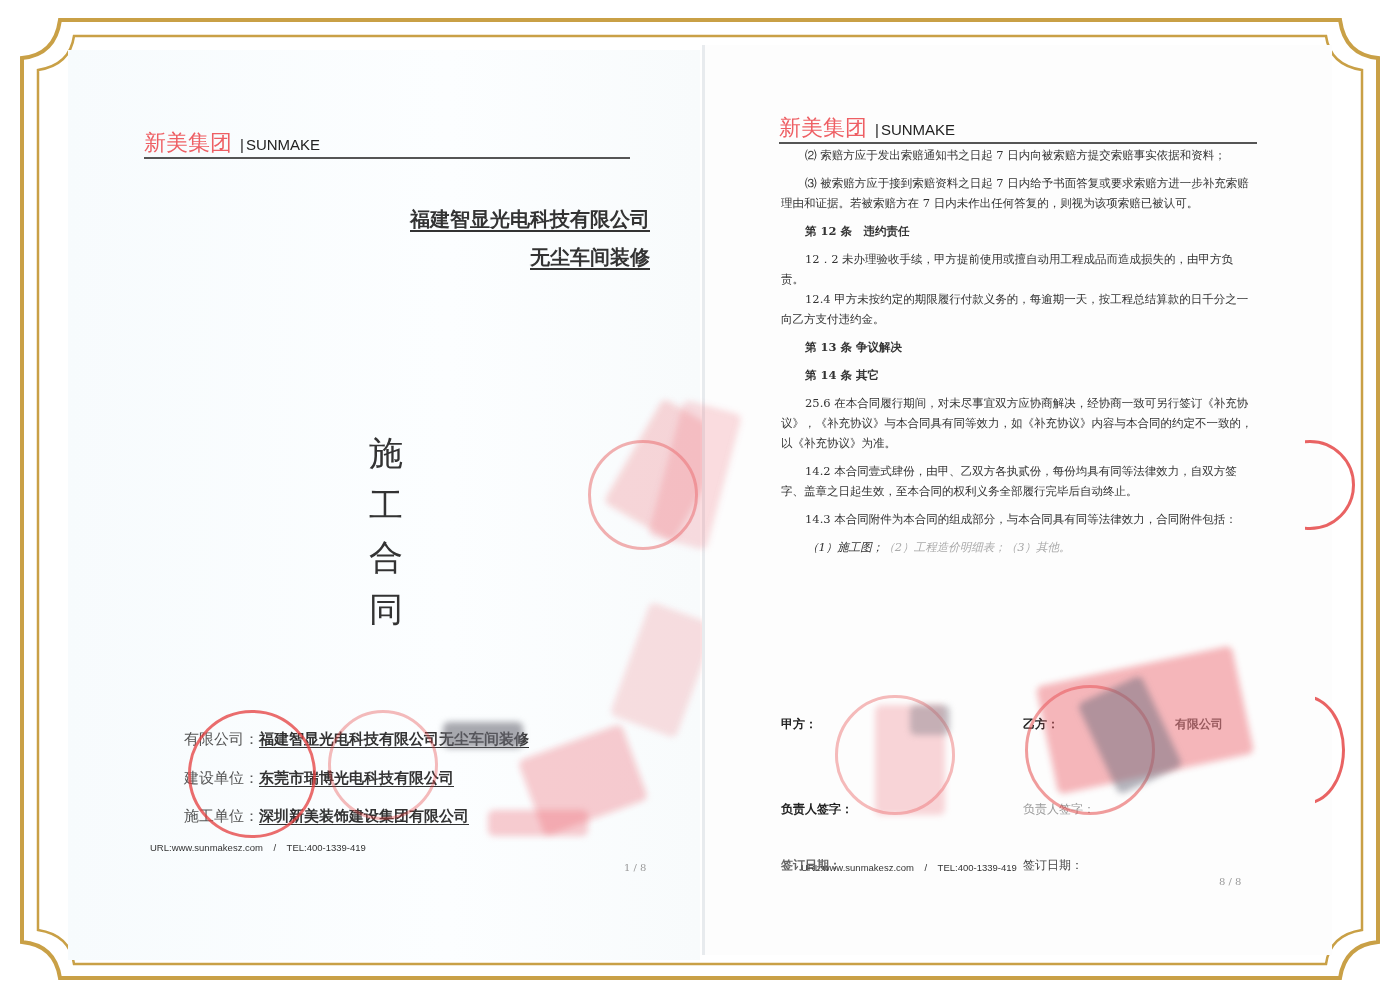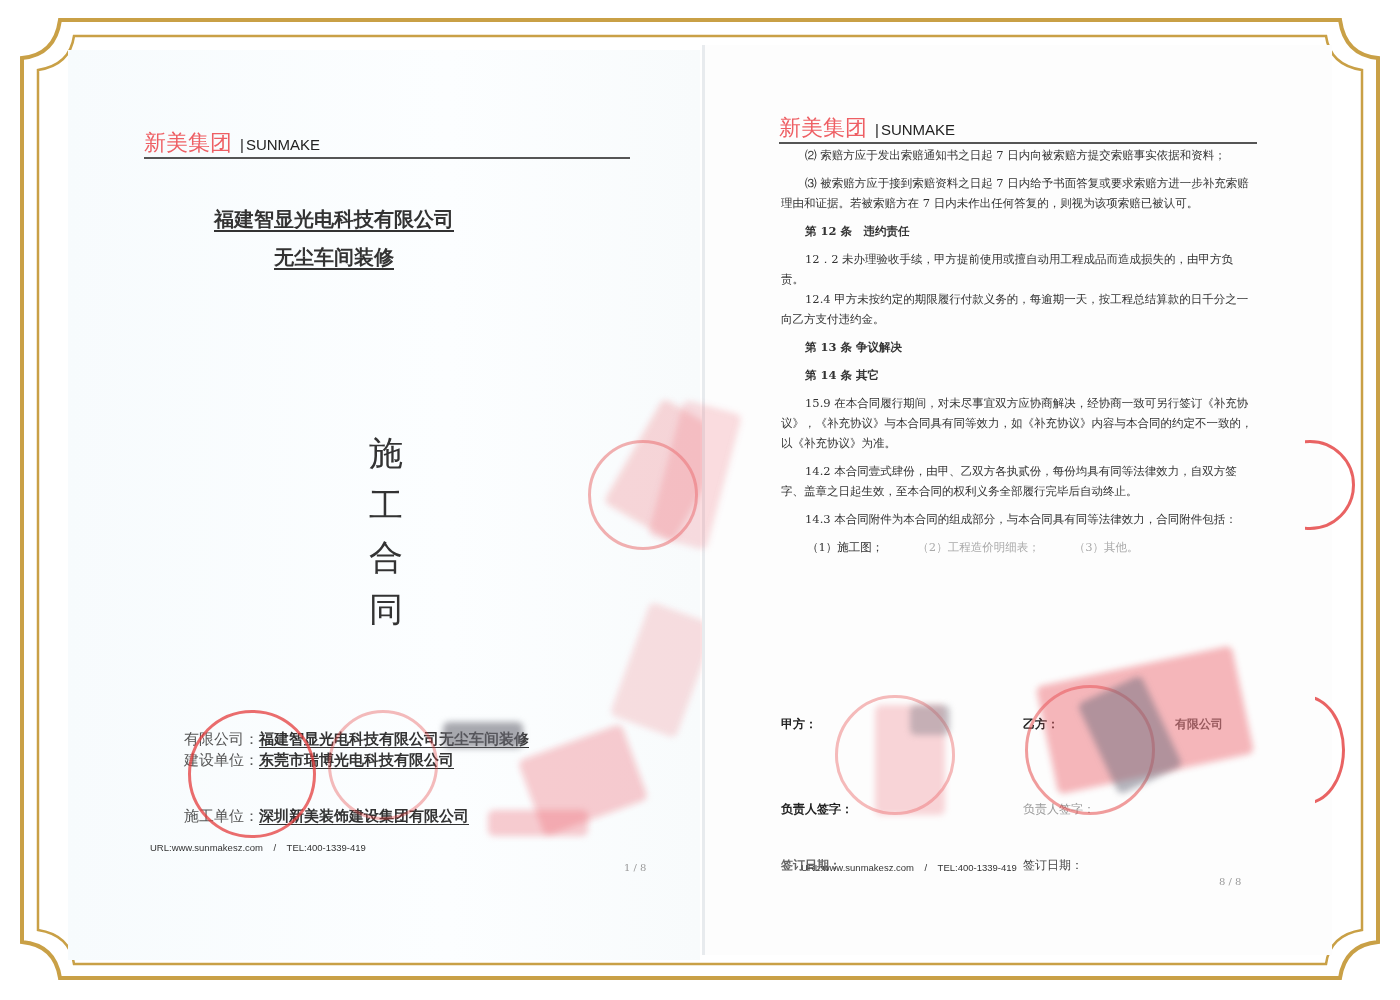--- a/index.html
+++ b/index.html
@@ -12,38 +12,38 @@
   
   .page { position: absolute; background: #fbfdfe; }
   .page-left { left: 68px; top: 50px; width: 632px; height: 910px; background: linear-gradient(90deg, #f7fbfd 0%, #fcfeff 60%, #f8fbfc 100%); }
   .page-right { left: 702px; top: 45px; width: 630px; height: 910px; background: #fdfdfd; border-left: 3px solid #e8ebee; }
 
   .brand { position: absolute; display: flex; align-items: baseline; gap: 8px; }
   .brand-cn { font-family: "DejaVu Sans", "Liberation Sans", sans-serif; color: #ee5f64; font-size: 22px; letter-spacing: 0px; }
   .brand-en { font-family: "Liberation Sans", "DejaVu Sans", sans-serif; color: #222; font-size: 15px; }
   .brand-rule { position: absolute; height: 2px; background: #555; }
 
-  .title-line { position: absolute; left: 0; width: 100%; text-align: center; font-weight: bold; font-size: 20px; color: #333; }
+  .title-line { position: absolute; left: 0; width: 100%; text-align: right; font-weight: bold; font-size: 20px; color: #333; }
   .title-line span { text-decoration: underline; text-underline-offset: 4px; }
 
   .vertical-title { position: absolute; left: 296px; top: 385px; width: 44px; display: flex; flex-direction: column; align-items: center; gap: 16px; }
   .vertical-title span { font-size: 34px; color: #333; line-height: 36px; }
 
   .info-row { position: absolute; left: 116px; font-size: 15px; color: #333; display: flex; }
   .info-row .lbl { color: #555; }
   .info-row .val { text-decoration: underline; text-underline-offset: 3px; font-weight: bold; color: #333; }
 
   .footer-url { position: absolute; font-family: "Liberation Sans", "DejaVu Sans", sans-serif; font-size: 9.5px; color: #333; }
   .pagenum { position: absolute; font-size: 10px; color: #999; }
 
   .body-text { position: absolute; left: 76px; width: 472px; font-size: 11.5px; line-height: 20px; color: #333; }
   .para { text-indent: 24px; margin-bottom: 8px; }
   .para.tight { margin-bottom: 0; }
   .heading { font-weight: bold; text-indent: 24px; margin-bottom: 8px; }
-  .annex { display: flex; gap: 34px; padding-left: 26px; margin-top: 8px; }
+  .annex { display: flex; padding-left: 26px; margin-top: 8px; font-style: italic; }
   .annex span.faded { color: #aaa; }
 
   .sign-label { position: absolute; font-size: 12px; color: #222; font-weight: bold; }
   .sign-label.faded { color: #999; font-weight: normal; }
 
   
   .stamp { position: absolute; border-radius: 50%; border: 3px solid rgba(228,60,60,0.75); }
   .smudge { position: absolute; border-radius: 6px; filter: blur(3px); }
 </style>
 </head>
@@ -73,21 +73,21 @@
     <span>施</span>
     <span>工</span>
     <span>合</span>
     <span>同</span>
   </div>
 
   <div class="info-row" style="top:680px;">
     <span class="lbl">有限公司：</span>
     <span class="val">福建智显光电科技有限公司无尘车间装修</span>
   </div>
-  <div class="info-row" style="top:701px;">
+  <div class="info-row" style="top:719px;">
     <span class="lbl">建设单位：</span>
     <span class="val">东莞市瑞博光电科技有限公司</span>
   </div>
   <div class="info-row" style="top:757px;">
     <span class="lbl">施工单位：</span>
     <span class="val">深圳新美装饰建设集团有限公司</span>
   </div>
 
   <div class="footer-url" style="left:82px; top:792px;">
     <span>URL:www.sunmakesz.com</span>
@@ -115,21 +115,21 @@
   <div class="brand-rule" style="left:74px; top:97px; width:478px;"></div>
 
   <div class="body-text" style="top:100px;">
     <p class="para">⑵ 索赔方应于发出索赔通知书之日起 7 日内向被索赔方提交索赔事实依据和资料；</p>
     <p class="para">⑶ 被索赔方应于接到索赔资料之日起 7 日内给予书面答复或要求索赔方进一步补充索赔理由和证据。若被索赔方在 7 日内未作出任何答复的，则视为该项索赔已被认可。</p>
     <p class="heading">第 12 条　违约责任</p>
     <p class="para tight">12．2 未办理验收手续，甲方提前使用或擅自动用工程成品而造成损失的，由甲方负责。</p>
     <p class="para">12.4 甲方未按约定的期限履行付款义务的，每逾期一天，按工程总结算款的日千分之一向乙方支付违约金。</p>
     <p class="heading">第 13 条 争议解决</p>
     <p class="heading">第 14 条 其它</p>
-    <p class="para">15.9 在本合同履行期间，对未尽事宜双方应协商解决，经协商一致可另行签订《补充协议》，《补充协议》与本合同具有同等效力，如《补充协议》内容与本合同的约定不一致的，以《补充协议》为准。</p>
+    <p class="para">25.6 在本合同履行期间，对未尽事宜双方应协商解决，经协商一致可另行签订《补充协议》，《补充协议》与本合同具有同等效力，如《补充协议》内容与本合同的约定不一致的，以《补充协议》为准。</p>
     <p class="para">14.2 本合同壹式肆份，由甲、乙双方各执贰份，每份均具有同等法律效力，自双方签字、盖章之日起生效，至本合同的权利义务全部履行完毕后自动终止。</p>
     <p class="para">14.3 本合同附件为本合同的组成部分，与本合同具有同等法律效力，合同附件包括：</p>
     <div class="annex">
       <span>（1）施工图；</span>
       <span class="faded">（2）工程造价明细表；</span>
       <span class="faded">（3）其他。</span>
     </div>
   </div>
 
   <span class="sign-label" style="left:76px; top:671px;">甲方：</span>

